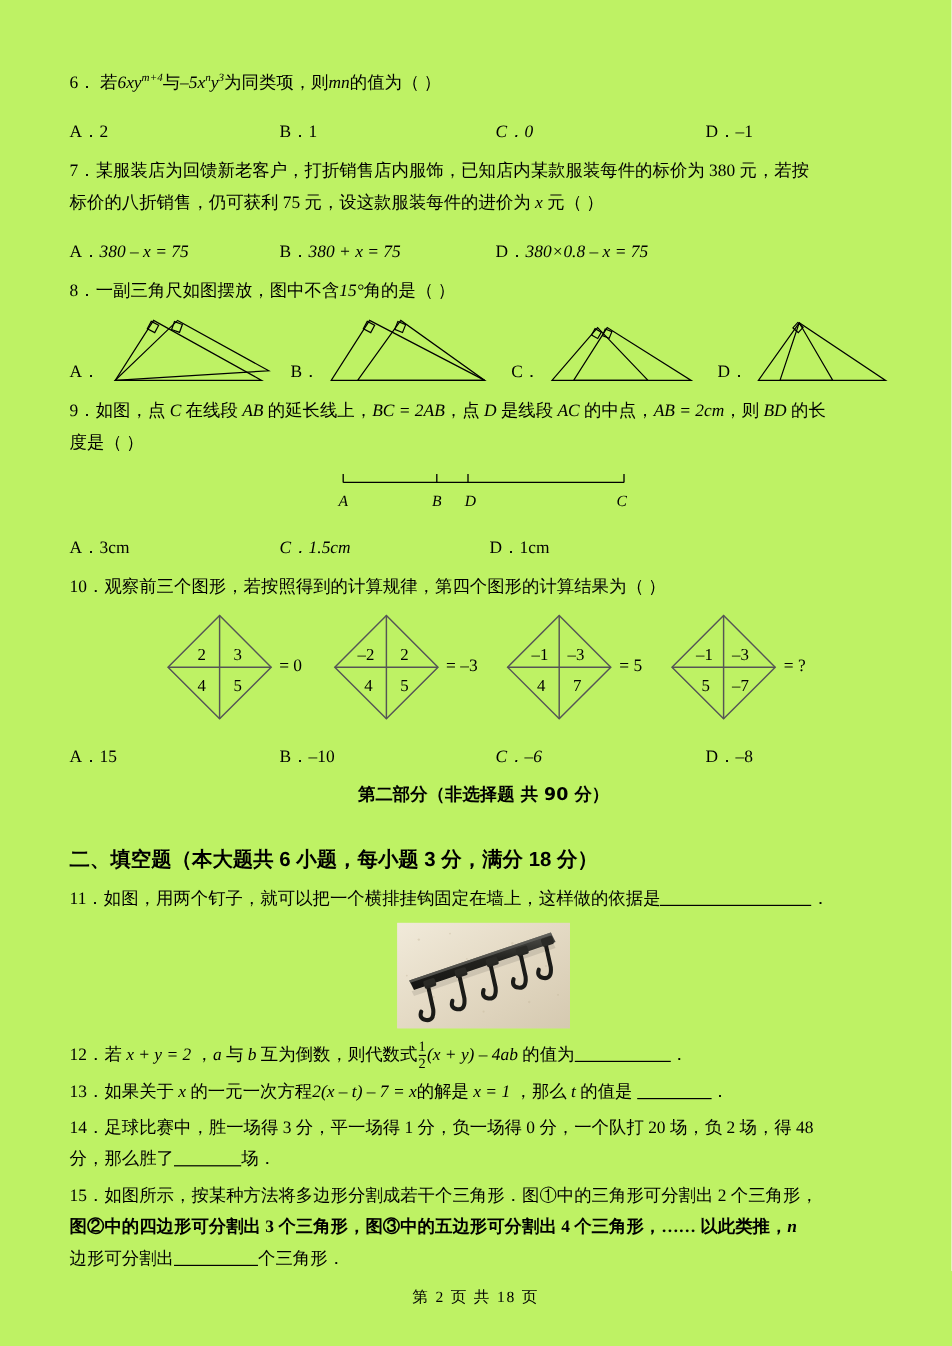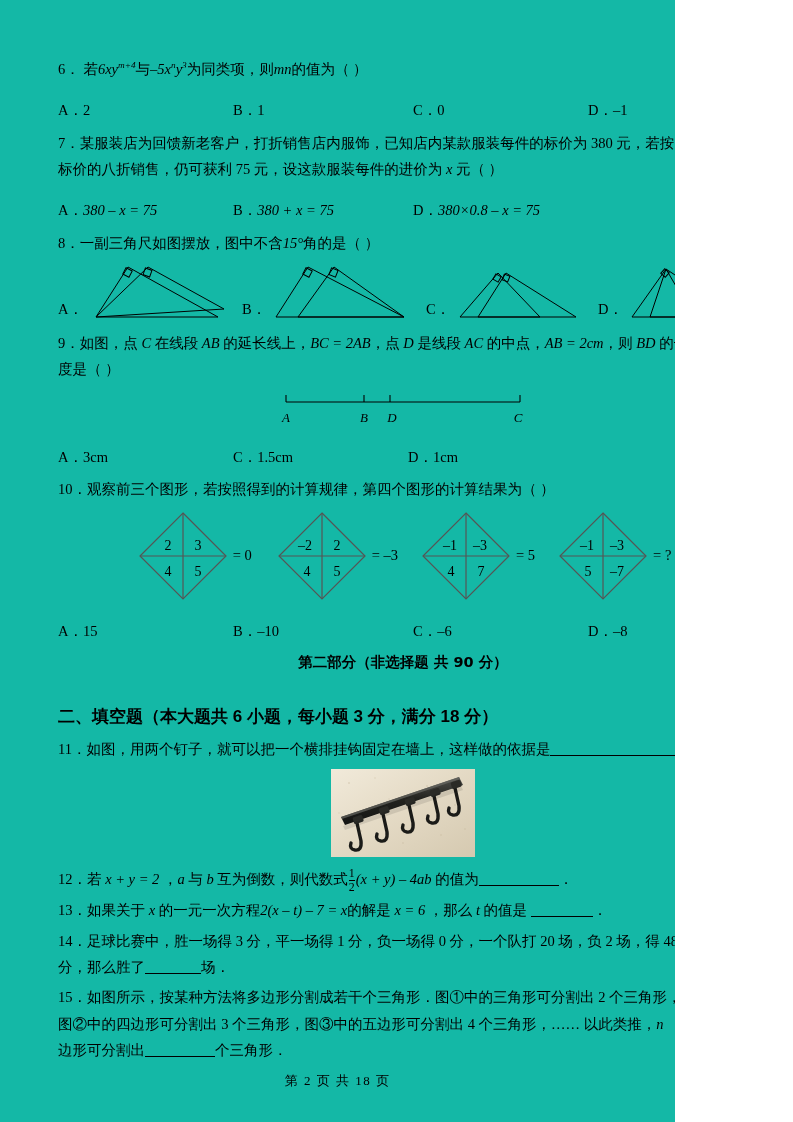--- a/index.html
+++ b/index.html
@@ -6,23 +6,23 @@
     margin: 0;
     padding: 0;
     background: #ffffff;
   }
   body {
     font-family: "Liberation Serif", "DejaVu Serif", serif;
     color: #000000;
   }
   .page {
     position: relative;
-    width: 675px;
+    width: 793px;
     height: 1122px;
-    background: #14b8a6;
+    background: #bef264;
     overflow: hidden;
     box-sizing: border-box;
   }
   .content {
     position: absolute;
     left: 58px;
     top: 55px;
     width: 690px;
   }
 
@@ -37,21 +37,21 @@
     display: flex;
     font-size: 14.5px;
     line-height: 1.9;
     margin: 14px 0 4px 0;
   }
   .opts .opt {
     box-sizing: border-box;
   }
   .opt-a { width: 175px; }
   .opt-b { width: 180px; }
-  .opt-c { width: 175px; }
+  .opt-c { width: 175px; font-style: italic; }
   .opt-d { width: 160px; }
 
   .math { font-style: italic; font-family: "Liberation Serif", serif; }
   .up { font-style: normal; }
   sup.sm { font-size: 0.64em; vertical-align: super; line-height: 0; }
 
   .frac {
     display: inline-block;
     vertical-align: middle;
     text-align: center;
@@ -391,34 +391,34 @@
           <path d="M12 57 L130 17 L132 21 L14 61 Z" fill="#000" opacity="0.10"></path>
         </svg>
       </div>
     </div>
 
     <div class="q">
       <span>12．</span><span>若 </span><span class="math">x + y = 2</span><span> ，</span><span class="math">a</span><span> 与 </span><span class="math">b</span><span> 互为倒数，则代数式</span><span class="frac"><span class="numr">1</span><span class="den">2</span></span><span class="math">(x + y) – 4ab</span><span> 的值为</span><span class="blank-line" style="width:80px;"></span><span>．</span>
     </div>
 
     <div class="q">
-      <span>13．</span><span>如果关于 </span><span class="math">x</span><span> 的一元一次方程</span><span class="math">2(x – t) – 7 = x</span><span>的解是 </span><span class="math">x = 6</span><span> ，那么 </span><span class="math">t</span><span> 的值是 </span><span class="blank-line" style="width:62px;"></span><span>．</span>
+      <span>13．</span><span>如果关于 </span><span class="math">x</span><span> 的一元一次方程</span><span class="math">2(x – t) – 7 = x</span><span>的解是 </span><span class="math">x = 1</span><span> ，那么 </span><span class="math">t</span><span> 的值是 </span><span class="blank-line" style="width:62px;"></span><span>．</span>
     </div>
 
     <div class="q">
       <span>14．</span><span>足球比赛中，胜一场得 3 分，平一场得 1 分，负一场得 0 分，一个队打 20 场，负 2 场，得 48</span>
     </div>
     <div class="q" style="margin-top:-4px;">
       <span>分，那么胜了</span><span class="blank-line" style="width:56px;"></span><span>场．</span>
     </div>
 
     <div class="q">
       <span>15．</span><span>如图所示，按某种方法将多边形分割成若干个三角形．图①中的三角形可分割出 2 个三角形，</span>
     </div>
-    <div class="q" style="margin-top:-4px;">
+    <div class="q" style="margin-top:-4px;font-weight:bold;">
       <span>图②中的四边形可分割出 3 个三角形，图③中的五边形可分割出 4 个三角形，……  以此类推，</span><span class="math">n</span>
     </div>
     <div class="q" style="margin-top:-4px;">
       <span>边形可分割出</span><span class="blank-line" style="width:70px;"></span><span>个三角形．</span>
     </div>
 
   </div>
 
   <div class="footer">第 2 页 共 18 页</div>
 </div>

